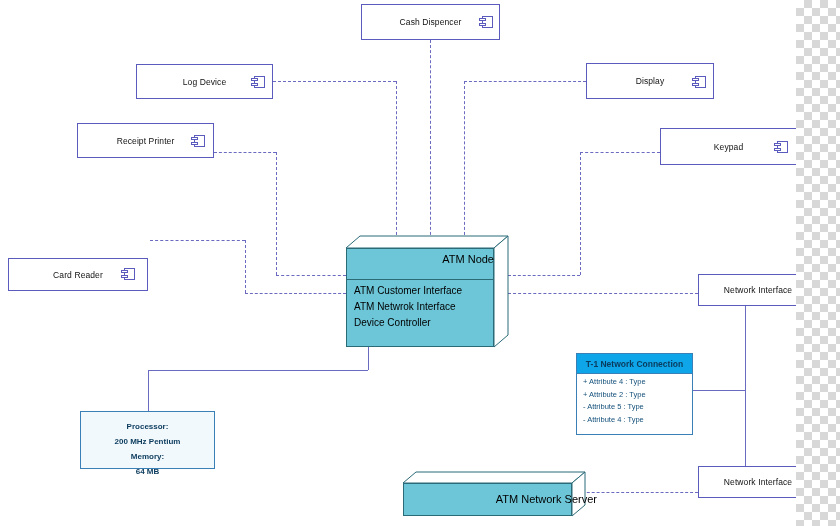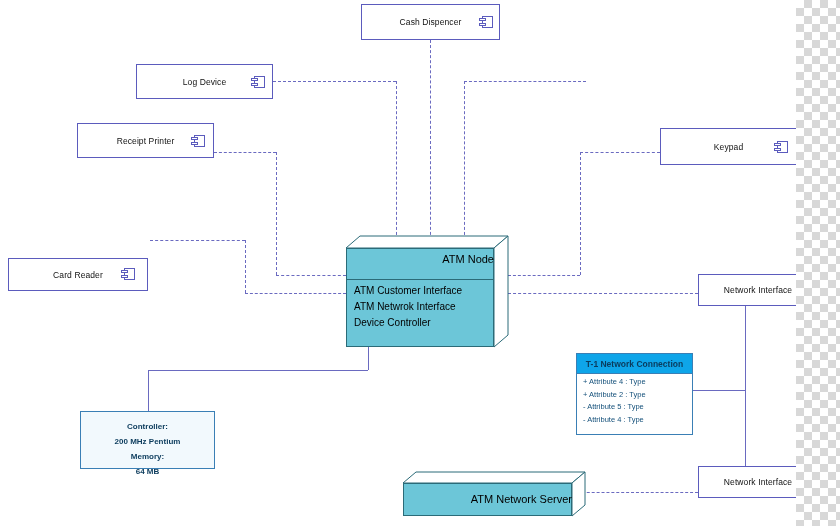--- a/index.html
+++ b/index.html
@@ -130,20 +130,28 @@
 
   <div class="comp" style="left:136px;top:64px;width:137px;height:35px;">
     <div class="label">Log Device</div>
     <div class="cicon" style="right:7px;top:11px;">
       <div class="body"></div>
         <div class="t1"></div>
         <div class="t2"></div>
     </div>
   </div>
 
+  <div class="comp" style="left:586px;top:63px;width:128px;height:36px;">
+    <div class="label">Display</div>
+    <div class="cicon" style="right:7px;top:12px;">
+      <div class="body"></div>
+        <div class="t1"></div>
+        <div class="t2"></div>
+    </div>
+  </div>
 
   <div class="comp" style="left:77px;top:123px;width:137px;height:35px;">
     <div class="label">Receipt Printer</div>
     <div class="cicon" style="right:8px;top:11px;">
       <div class="body"></div>
         <div class="t1"></div>
         <div class="t2"></div>
     </div>
   </div>
 
@@ -198,35 +206,35 @@
       <div>Device Controller</div>
     </div>
   </div>
 
   <div class="node" style="left:403px;top:472px;width:182px;height:44px;">
     <svg width="182" height="44" style="position:absolute;left:0;top:0;overflow:visible;">
       <polygon points="0,11 13,0 182,0 169,11" fill="#ffffff" stroke="#2b6b78" stroke-width="1"></polygon>
       <polygon points="169,11 182,0 182,33 169,44" fill="#ffffff" stroke="#2b6b78" stroke-width="1"></polygon>
     </svg>
     <div class="front" style="left:0;top:11px;width:169px;height:33px;"></div>
-    <div class="titlebar" style="top:21px;width:169px;">ATM Network Server</div>
+    <div class="titlebar" style="top:21px;width:169px;margin-left:25px;">ATM Network Server</div>
   </div>
 
   <div class="classbox" style="left:576px;top:353px;width:117px;height:82px;">
     <div class="hdr">T-1 Network Connection</div>
     <div class="attrs">
       <div>+ Attribute 4 : Type</div>
       <div>+ Attribute 2 : Type</div>
       <div>- Attribute 5 : Type</div>
       <div>- Attribute 4 : Type</div>
     </div>
   </div>
 
   <div class="specbox" style="left:80px;top:411px;width:135px;height:58px;">
-    <div>Controller:</div>
+    <div>Processor:</div>
     <div>200 MHz Pentium</div>
     <div>Memory:</div>
     <div>64 MB</div>
   </div>
 
 </div>
 
 <div class="checker"></div>
 
 </body></html>

